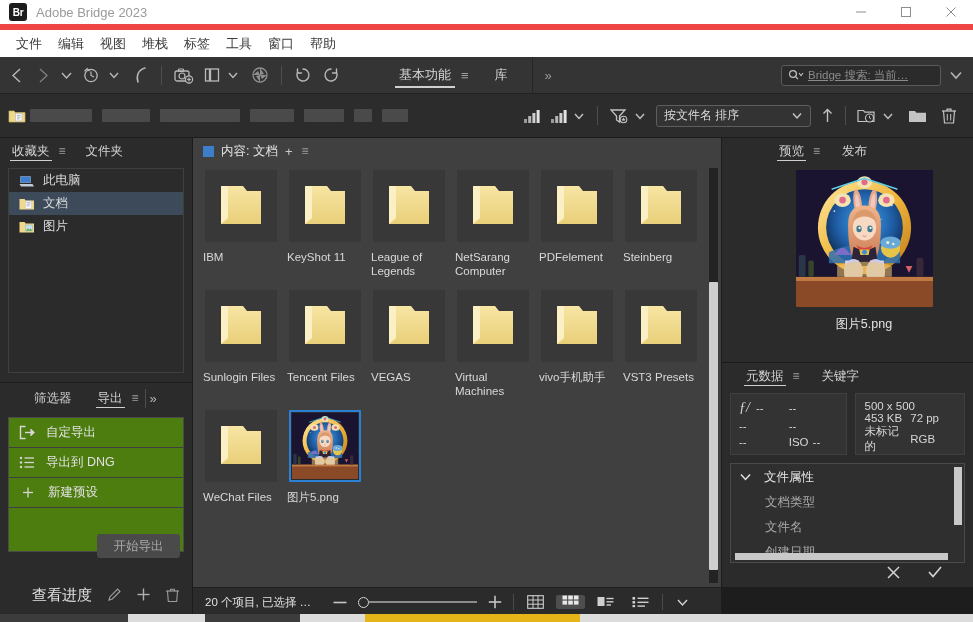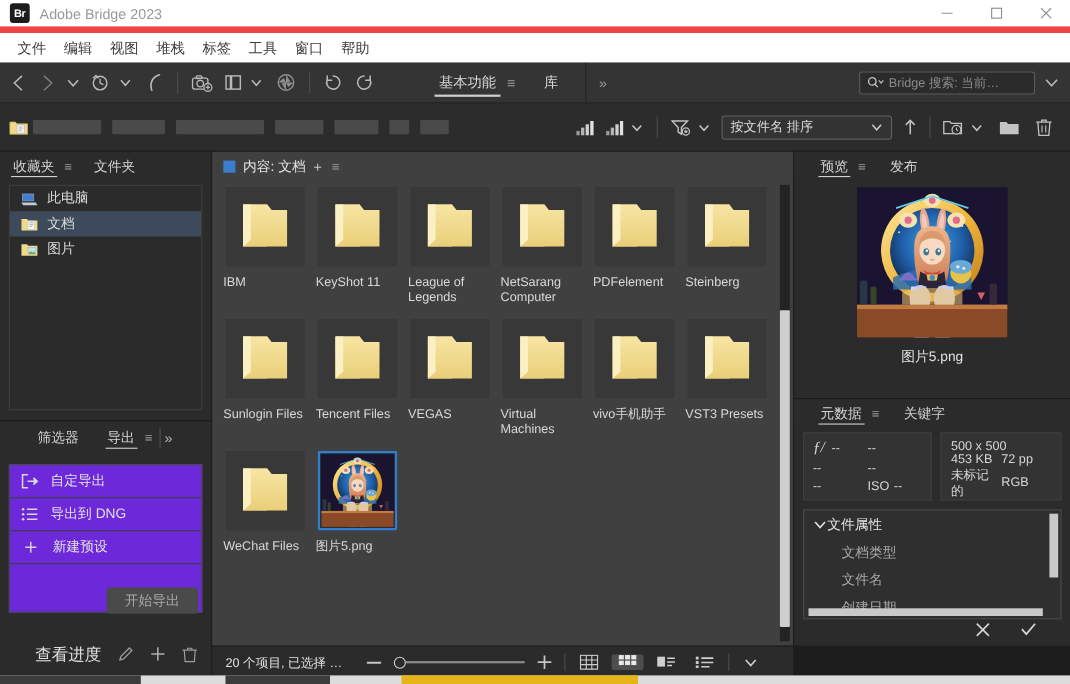--- a/index.html
+++ b/index.html
@@ -60,21 +60,21 @@
   }
   .ws-menu { color: #9e9e9e; font-size: 13px; padding: 0 6px; }
   .ws-gap { width: 16px; }
   .vsep-tall { width: 1px; height: 37px; background: #252525; }
   .chev-dbl { color: #9a9a9a; font-size: 13px; padding: 0 12px; }
   .search-box {
     margin-left: auto; width: 160px; height: 21px; border: 1px solid #5a5a5a;
     border-radius: 3px; background: #2b2b2b; display: flex; align-items: center;
     padding: 0 6px; gap: 4px;
   }
-  .search-ph { font-size: 11.5px; color: #8b8b8b; white-space: nowrap; overflow: hidden; }
+  .search-ph { font-size: 11.5px; color: #8b8b8b; white-space: nowrap; overflow: hidden; text-decoration: underline; }
   .search-caret { color: #b5b5b5; font-size: 11px; margin: 0 10px 0 8px; }
 
   
   .pathbar {
     position: absolute; left: 0; top: 94px; width: 973px; height: 44px;
     background: #2c2c2c; display: flex; align-items: center; padding: 0 8px;
     border-bottom: 1px solid #1b1b1b;
   }
   .redact { height: 13px; background: #4a4a4a; border-radius: 1px; }
   .path-icons { margin-left: auto; display: flex; align-items: center; gap: 2px; }
@@ -116,21 +116,21 @@
   }
   .fav-item.sel { background: #3c4a5a; }
 
   
   .expo {
     position: absolute; left: 0; top: 382px; width: 193px; height: 232px;
     background: #2b2b2b; border-right: 1px solid #1b1b1b; border-top: 1px solid #1b1b1b;
   }
   .expo-tabs { height: 30px; display: flex; align-items: center; padding: 0 8px; }
   .expo-list {
-    margin: 9px 8px 0 8px; border: 1px solid #4a4a4a; background: #6d28d9; text-align: center;
+    margin: 4px 8px 0 8px; border: 1px solid #4a4a4a; background: #4d7c0f; text-align: center;
   }
   .expo-row {
     height: 30px; display: flex; align-items: center; gap: 10px;
     padding-left: 10px; font-size: 12.5px; color: #e2e2e2;
     border-bottom: 1px solid #3f3f3f;
   }
   .expo-row:last-child { border-bottom: none; }
   .expo-blank { height: 43px; }
   .start-btn {
     position: absolute; right: 12px; top: 151px; width: 83px; height: 24px;
@@ -199,21 +199,21 @@
     width: 11px; height: 11px; border: 1.5px solid #d3d3d3; border-radius: 50%;
   }
   .slider .track { width: 108px; height: 1.5px; background: #8b8b8b; }
   .st-sep { width: 1px; height: 16px; background: #4b4b4b; margin: 0 7px; }
   .vm { padding: 0 6px; display: flex; align-items: center; color: #cfcfcf; }
   .vm.active { background: #4e4e4e; border-radius: 2px; }
 
   
   .preview {
     position: absolute; left: 721px; top: 138px; width: 252px; height: 224px;
-    background: #2b2b2b; border-left: 1px solid #1b1b1b;
+    background: #2b2b2b; border-left: 1px solid #1b1b1b; padding-left: 33px;
   }
   .prev-img {
     width: 137px; height: 137px; margin: 6px auto 0 auto; display: block;
     border-radius: 1px;
   }
   .prev-name {
     text-align: center; font-size: 12.5px; color: #e2e2e2; margin-top: 9px;
   }
   .meta {
     position: absolute; left: 721px; top: 362px; width: 252px; height: 225px;
@@ -227,21 +227,21 @@
   }
   .mcard.left { width: 118px; }
   .mcard.right { width: 110px; overflow: hidden; }
   .mcard .r { display: flex; align-items: center; }
   .fnum { font-style: italic; font-family: "Liberation Serif", serif; font-size: 14px; margin-right: 6px; }
   .props {
     margin: 8px 8px 0 8px; border: 1px solid #4a4a4a; height: 100px;
     background: #2f2f2f; position: relative; overflow: hidden;
   }
   .prop-head {
-    height: 26px; display: flex; align-items: center; gap: 0;
+    height: 26px; display: flex; align-items: center; gap: 12px;
     padding-left: 8px; font-size: 12.5px; color: #e5e5e5;
   }
   .prop-row {
     height: 25px; display: flex; align-items: center; padding-left: 34px;
     font-size: 12.5px; color: #a8a8a8;
   }
   .props-vs {
     position: absolute; right: 2px; top: 3px; width: 8px; height: 58px;
     background: #c9c9c9;
   }

